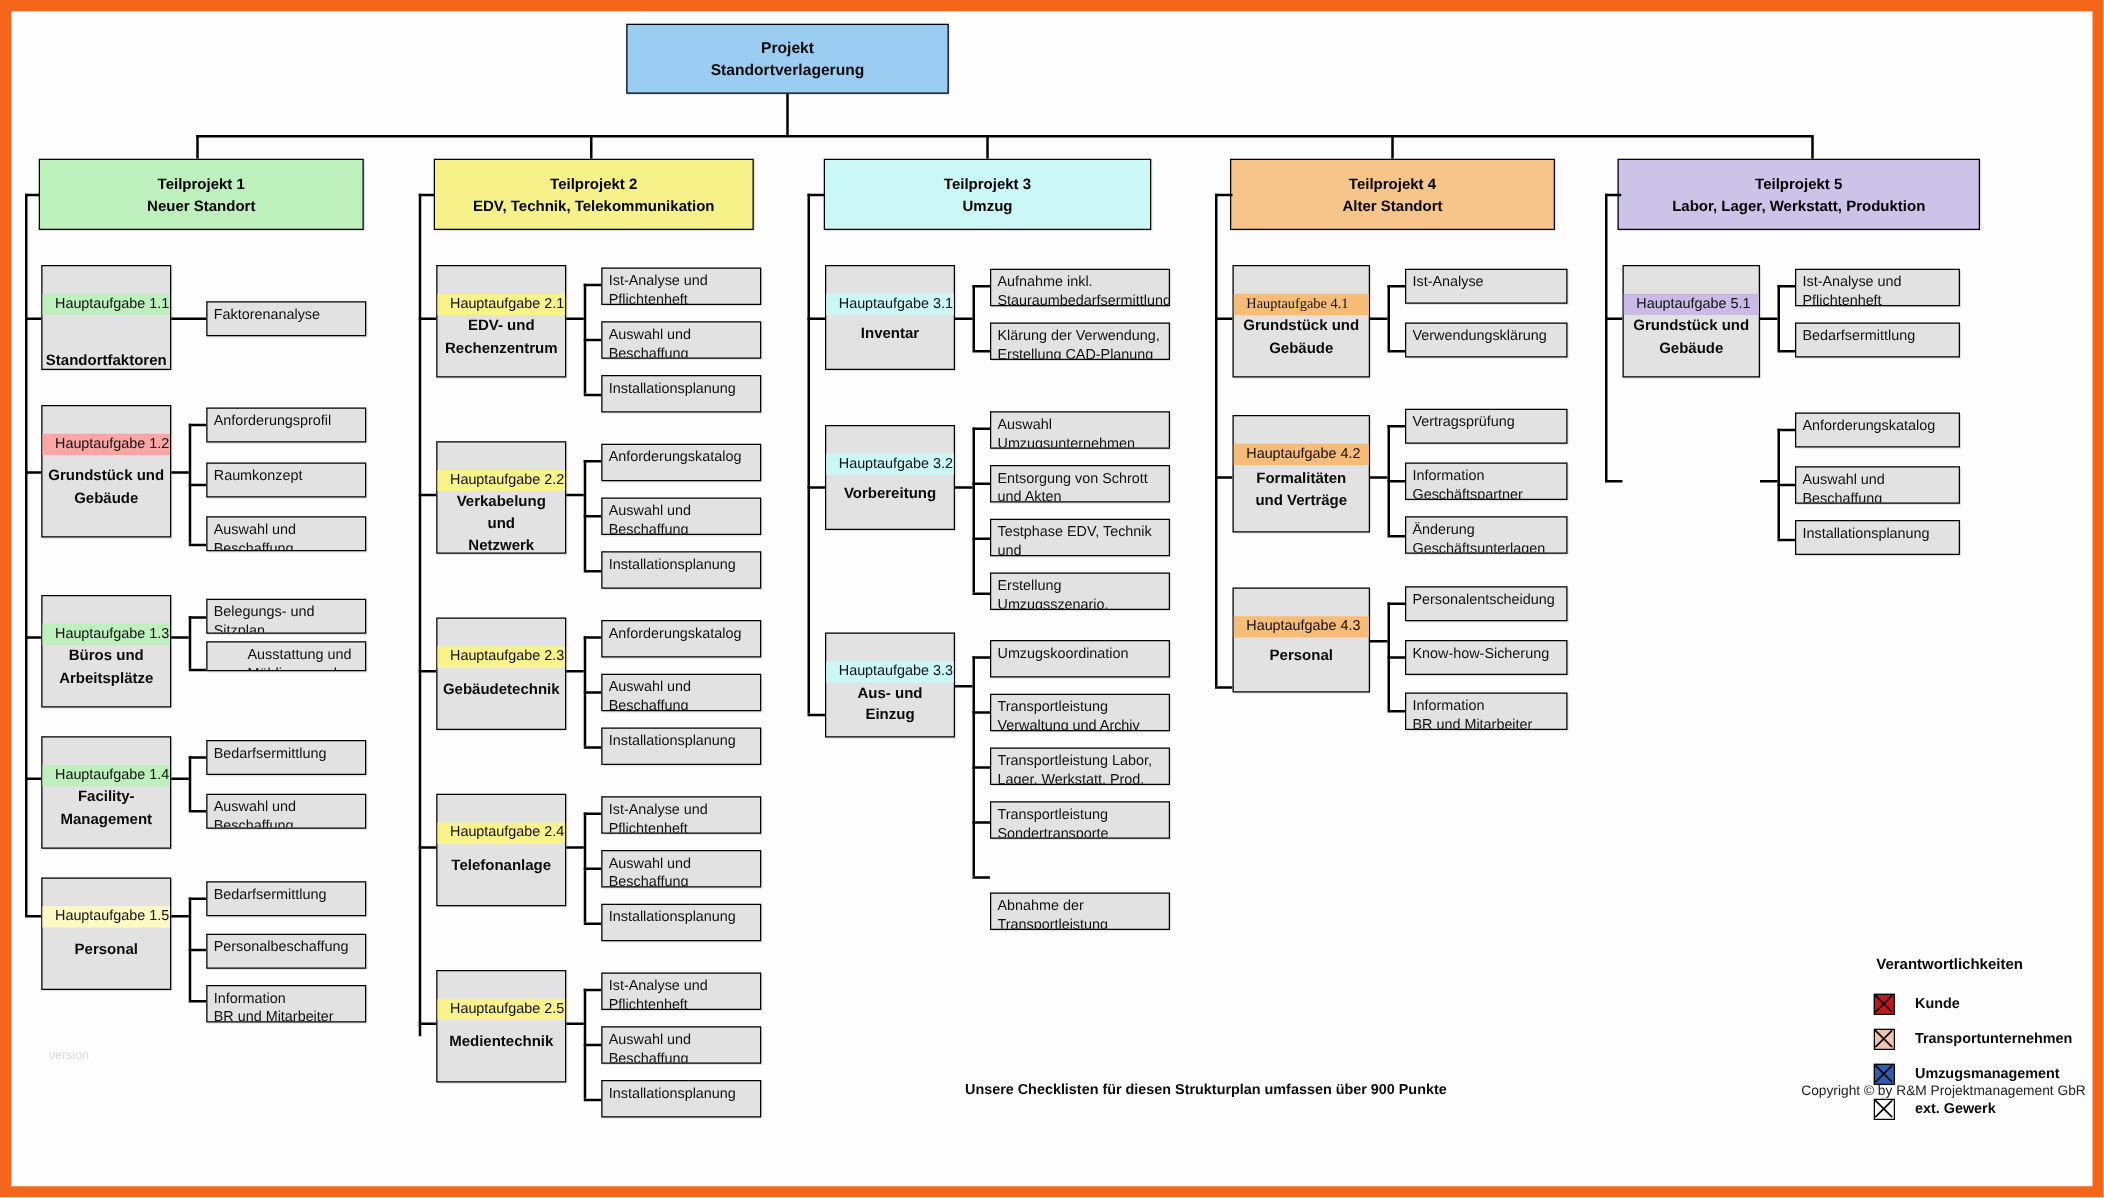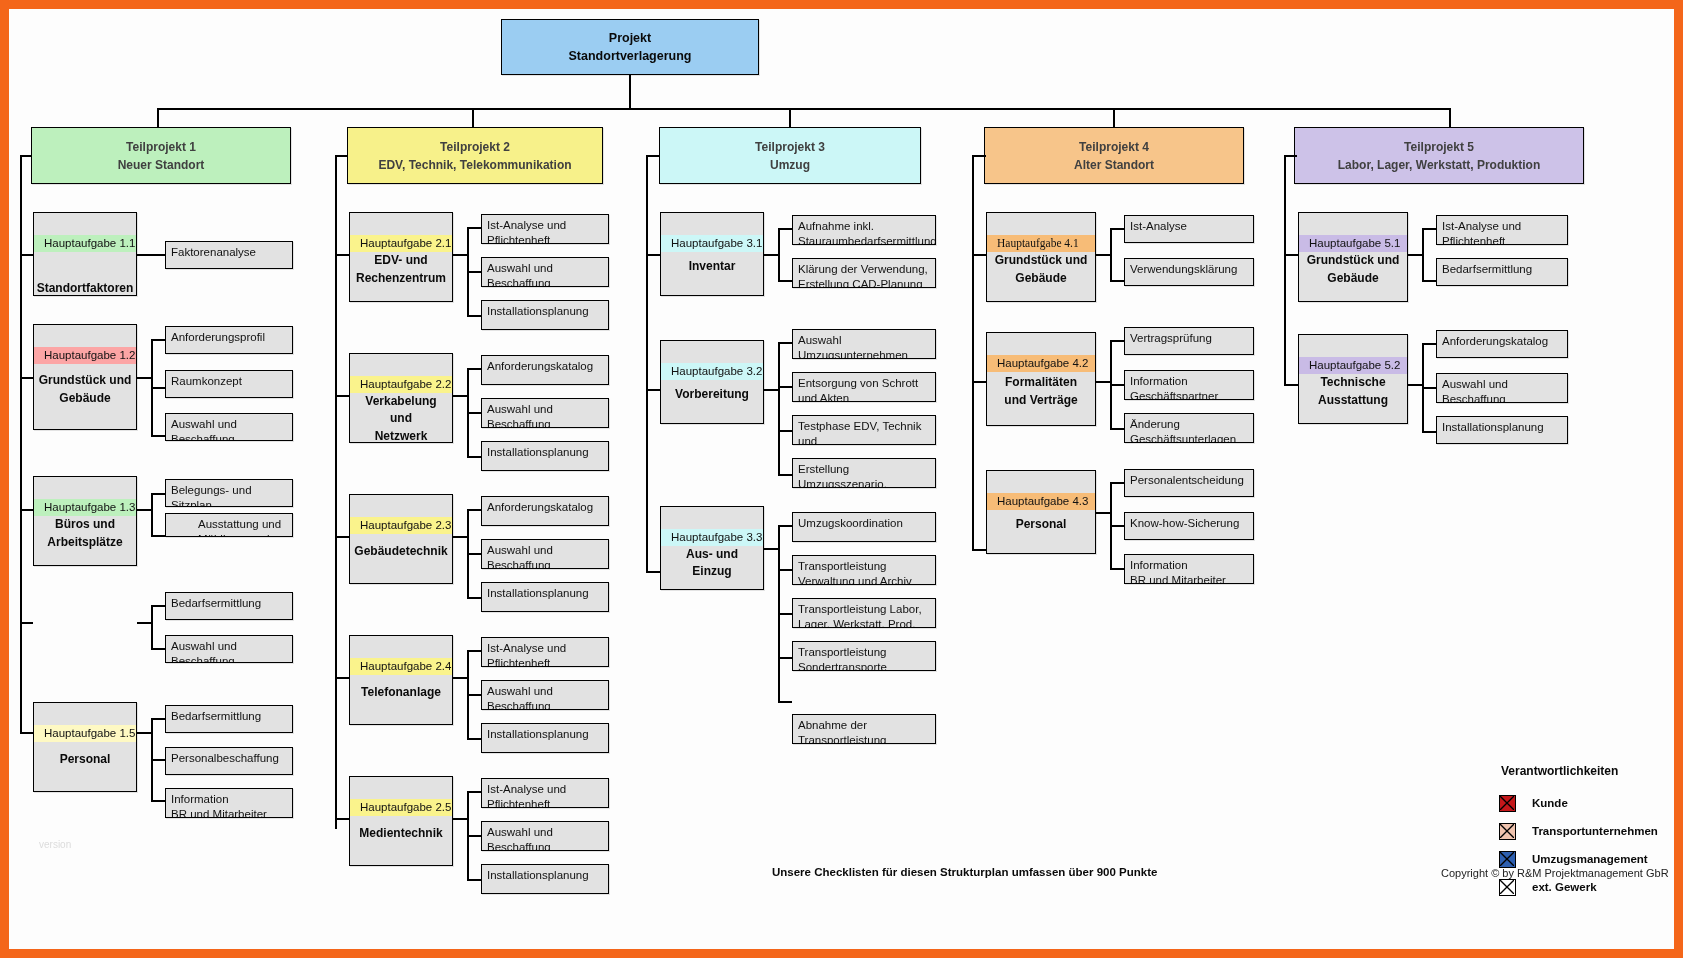--- a/index.html
+++ b/index.html
@@ -45,21 +45,21 @@
   }
 
   
   .tp-box {
     display: flex;
     flex-direction: column;
     align-items: center;
     justify-content: center;
     font-weight: bold;
     font-size: 12px;
-    color: #404040;
+    color: #000000;
     line-height: 1.5;
   }
 
   
   .ha-box {
     background: #e2e2e2;
     display: flex;
     flex-direction: column;
     align-items: stretch;
   }
@@ -232,20 +232,25 @@
 Arbeitsplätze</div>
     </div>
     <div class="ln ln-h" style="left:128px; top:500px; width:14px;"></div>
     <div class="ln ln-v" style="left:142px; top:484px; height:42px;"></div>
     <div class="ln ln-h" style="left:142px; top:484px; width:14px;"></div>
     <div class="ln ln-h" style="left:142px; top:526px; width:14px;"></div>
     <div class="box sub-box" style="left:156px; top:470px; width:128px; height:28px; white-space:pre-line;">Belegungs- und Sitzplan</div>
     <div class="box sub-box" style="left:156px; top:504px; width:128px; height=30px; height:24px; white-space:pre-line;padding-left:32px;">Ausstattung und
 Möblierungsplanung</div>
 
+    <div class="box ha-box" style="left:24px; top:580px; width:104px; height:90px;">
+      <div class="ha-tag" style="background:#bdf0bd;">Hauptaufgabe 1.4</div>
+      <div class="ha-title" style="white-space:pre-line;">Facility-
+Management</div>
+    </div>
     <div class="ln ln-h" style="left:128px; top:613px; width:14px;"></div>
     <div class="ln ln-v" style="left:142px; top:596px; height:43px;"></div>
     <div class="ln ln-h" style="left:142px; top:596px; width:14px;"></div>
     <div class="ln ln-h" style="left:142px; top:639px; width:14px;"></div>
     <div class="box sub-box" style="left:156px; top:583px; width:128px; height:28px; white-space:pre-line;">Bedarfsermittlung</div>
     <div class="box sub-box" style="left:156px; top:626px; width:128px; height:28px; white-space:pre-line;">Auswahl und Beschaffung</div>
 
     <div class="box ha-box" style="left:24px; top:693px; width:104px; height:90px;">
       <div class="ha-tag" style="background:#fef9c3;">Hauptaufgabe 1.5</div>
       <div class="ha-title" style="white-space:pre-line;">Personal</div>
@@ -456,25 +461,20 @@
 Gebäude</div>
     </div>
     <div class="ln ln-h" style="left:1399px; top:245px; width:14px;"></div>
     <div class="ln ln-v" style="left:1413px; top:219px; height:52px;"></div>
     <div class="ln ln-h" style="left:1413px; top:219px; width:14px;"></div>
     <div class="ln ln-h" style="left:1413px; top:271px; width:14px;"></div>
     <div class="box sub-box" style="left:1427px; top:206px; width:132px; height:30px; white-space:pre-line;">Ist-Analyse und
 Pflichtenheft</div>
     <div class="box sub-box" style="left:1427px; top:249px; width:132px; height:28px; white-space:pre-line;">Bedarfsermittlung</div>
 
-    <div class="box ha-box" style="left:1289px; top:325px; width:110px; height:90px;">
-      <div class="ha-tag" style="background:#c9bbe6;">Hauptaufgabe 5.2</div>
-      <div class="ha-title" style="white-space:pre-line;">Technische
-Ausstattung</div>
-    </div>
     <div class="ln ln-h" style="left:1399px; top:375px; width:14px;"></div>
     <div class="ln ln-v" style="left:1413px; top:334px; height:88px;"></div>
     <div class="ln ln-h" style="left:1413px; top:334px; width:14px;"></div>
     <div class="ln ln-h" style="left:1413px; top:378px; width:14px;"></div>
     <div class="ln ln-h" style="left:1413px; top:422px; width:14px;"></div>
     <div class="box sub-box" style="left:1427px; top:321px; width:132px; height:28px; white-space:pre-line;">Anforderungskatalog</div>
     <div class="box sub-box" style="left:1427px; top:364px; width:132px; height:30px; white-space:pre-line;">Auswahl und
 Beschaffung</div>
     <div class="box sub-box" style="left:1427px; top:407px; width:132px; height:28px; white-space:pre-line;">Installationsplanung</div>
 

